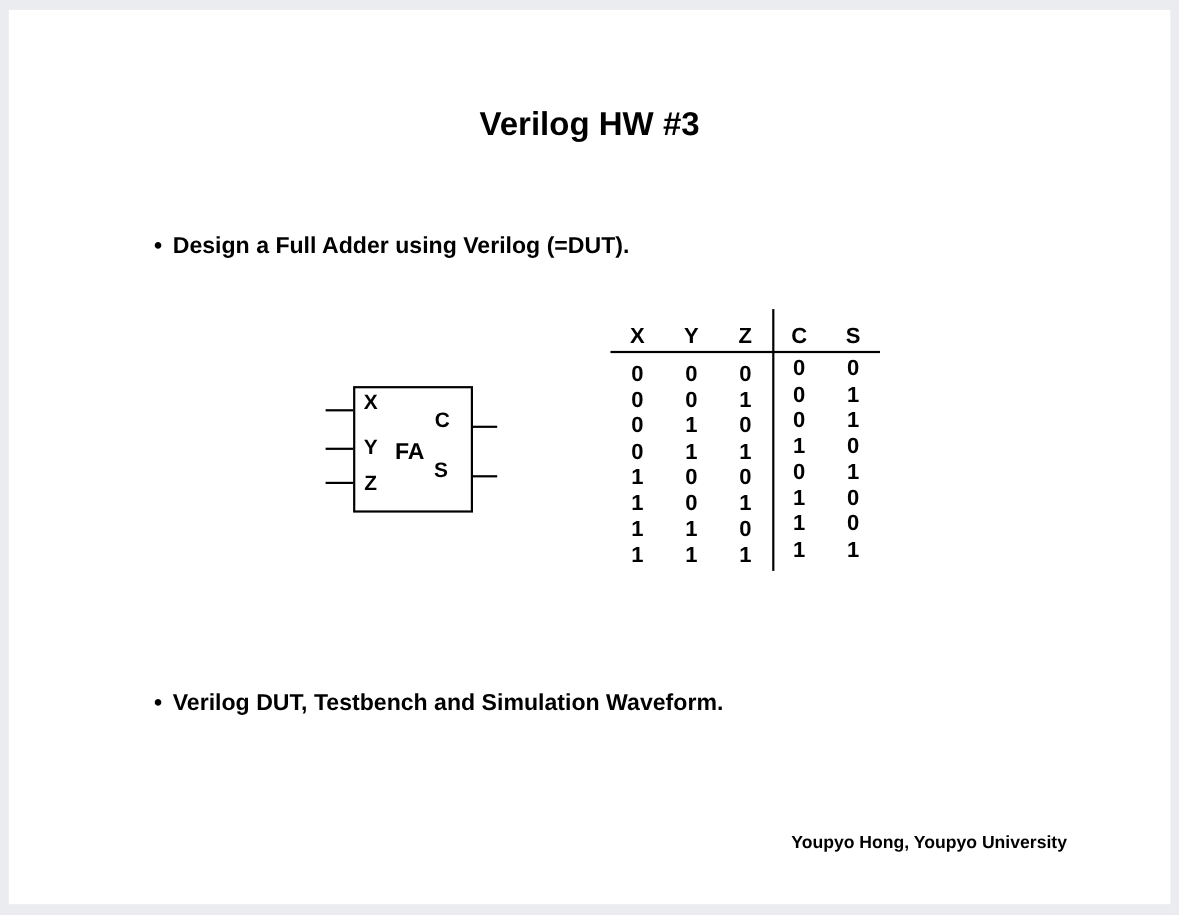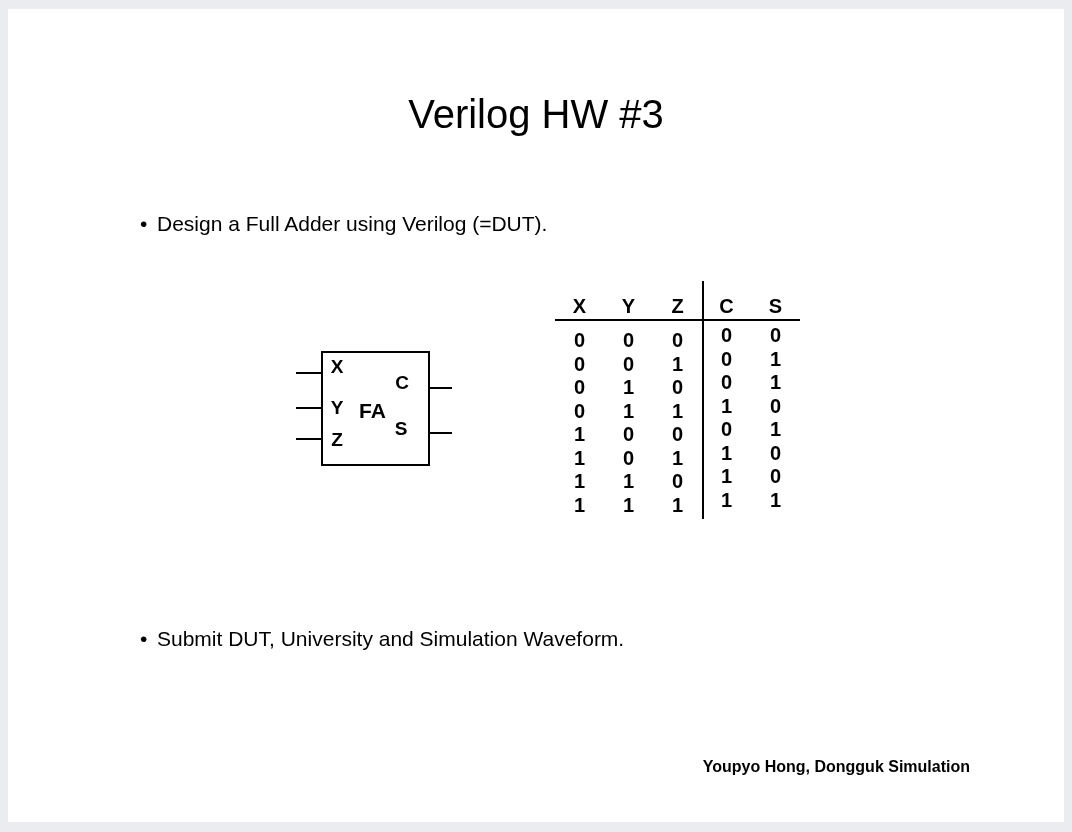--- a/index.html
+++ b/index.html
@@ -26,29 +26,29 @@
     height: 813px;
     background: #ffffff;
   }
   .title {
     position: absolute;
     left: 0;
     top: 90px;
     width: 100%;
     margin: 0;
     text-align: center;
-    font-size: 40px;
-    font-weight: normal;
+    font-size: 30px;
+    font-weight: bold;
     line-height: 30px;
   }
   .bullet {
     position: absolute;
     left: 132px;
     font-size: 21px;
-    font-weight: normal;
+    font-weight: bold;
     line-height: 26px;
     white-space: nowrap;
   }
   .bullet .marker {
     display: inline-block;
     width: 17px;
   }
   
   .fa-box {
     position: absolute;
@@ -240,19 +240,19 @@
             <div class="tt-cell">1</div>
             <div class="tt-cell">1</div>
             <div class="tt-cell cs">1</div>
             <div class="tt-cell cs">1</div>
           </div>
         </div>
     </div>
 
 
     <div class="bullet" style="top:617px">
-      <span class="marker">•</span><span>Submit DUT, University and Simulation Waveform.</span>
-    </div>
-
-    <div class="footer">Youpyo Hong, Dongguk Simulation</div>
+      <span class="marker">•</span><span>Verilog DUT, Testbench and Simulation Waveform.</span>
+    </div>
+
+    <div class="footer">Youpyo Hong, Youpyo University</div>
 
   </div>
 </div>
 
 </body></html>

